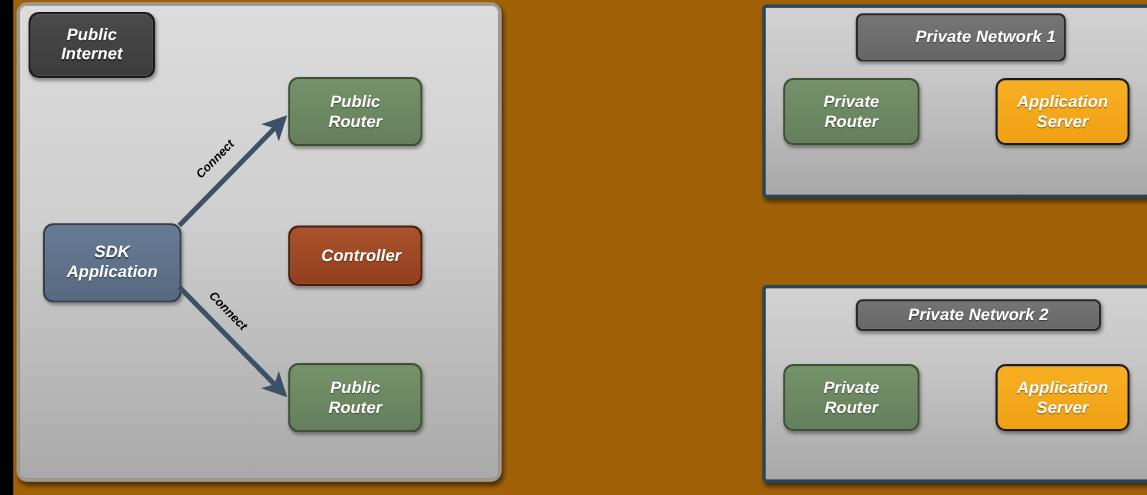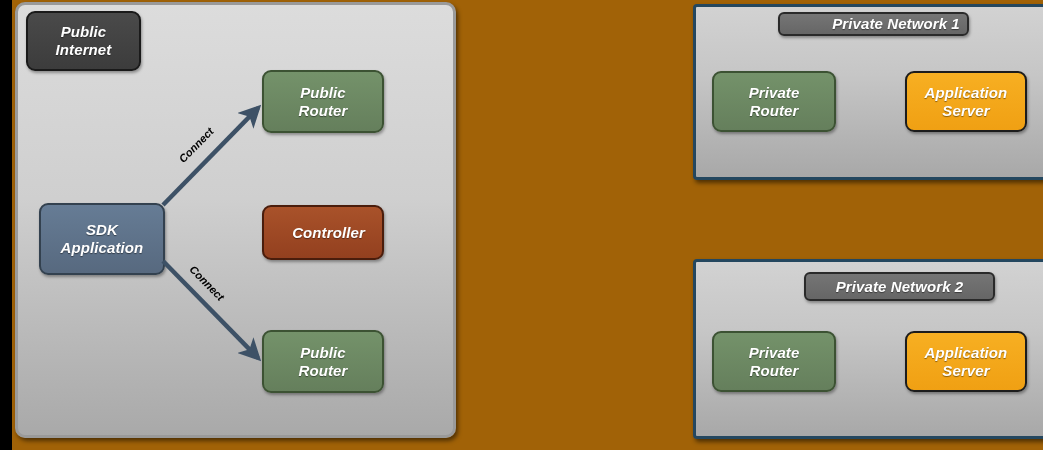--- a/index.html
+++ b/index.html
@@ -144,31 +144,31 @@
 
     <line x1="151" y1="261" x2="246" y2="358" stroke="#3d5166" stroke-width="4.5" marker-end="url(#arrowhead)"></line>
   </svg>
 
   <div class="edge-label" style="left:162px; top:139px; transform:rotate(-45.5deg);">Connect</div>
 
   <div class="edge-label" style="left:173px; top:277px; transform:rotate(45.5deg);">Connect</div>
 
   <div class="panel panel-private" style="left:681px; top:4px; width:359px; height:176px;"></div>
 
-  <div class="node n-badge" style="left:766px; top:12px; width:191px; height:24px; font-size:15px;padding-left:45px;">Private Network 1</div>
+  <div class="node n-badge" style="left:766px; top:12px; width:191px; height:44px; font-size:15px;padding-left:45px;">Private Network 1</div>
 
   <div class="node n-green" style="left:700px; top:71px; width:124px; height:61px;">Private
 Router</div>
 
   <div class="node n-orange" style="left:893px; top:71px; width:122px; height:61px;">Application
 Server</div>
 
   <div class="panel panel-private" style="left:681px; top:259px; width:359px; height:180px;"></div>
 
-  <div class="node n-badge" style="left:766px; top:272px; width:191px; height:29px; font-size:15px;margin-left:26px;">Private Network 2</div>
+  <div class="node n-badge" style="left:766px; top:272px; width:223px; height:29px; font-size:15px;">Private Network 2</div>
 
   <div class="node n-green" style="left:700px; top:331px; width:124px; height:61px;">Private
 Router</div>
 
   <div class="node n-orange" style="left:893px; top:331px; width:122px; height:61px;">Application
 Server</div>
 
 </div>
 
 </body></html>

